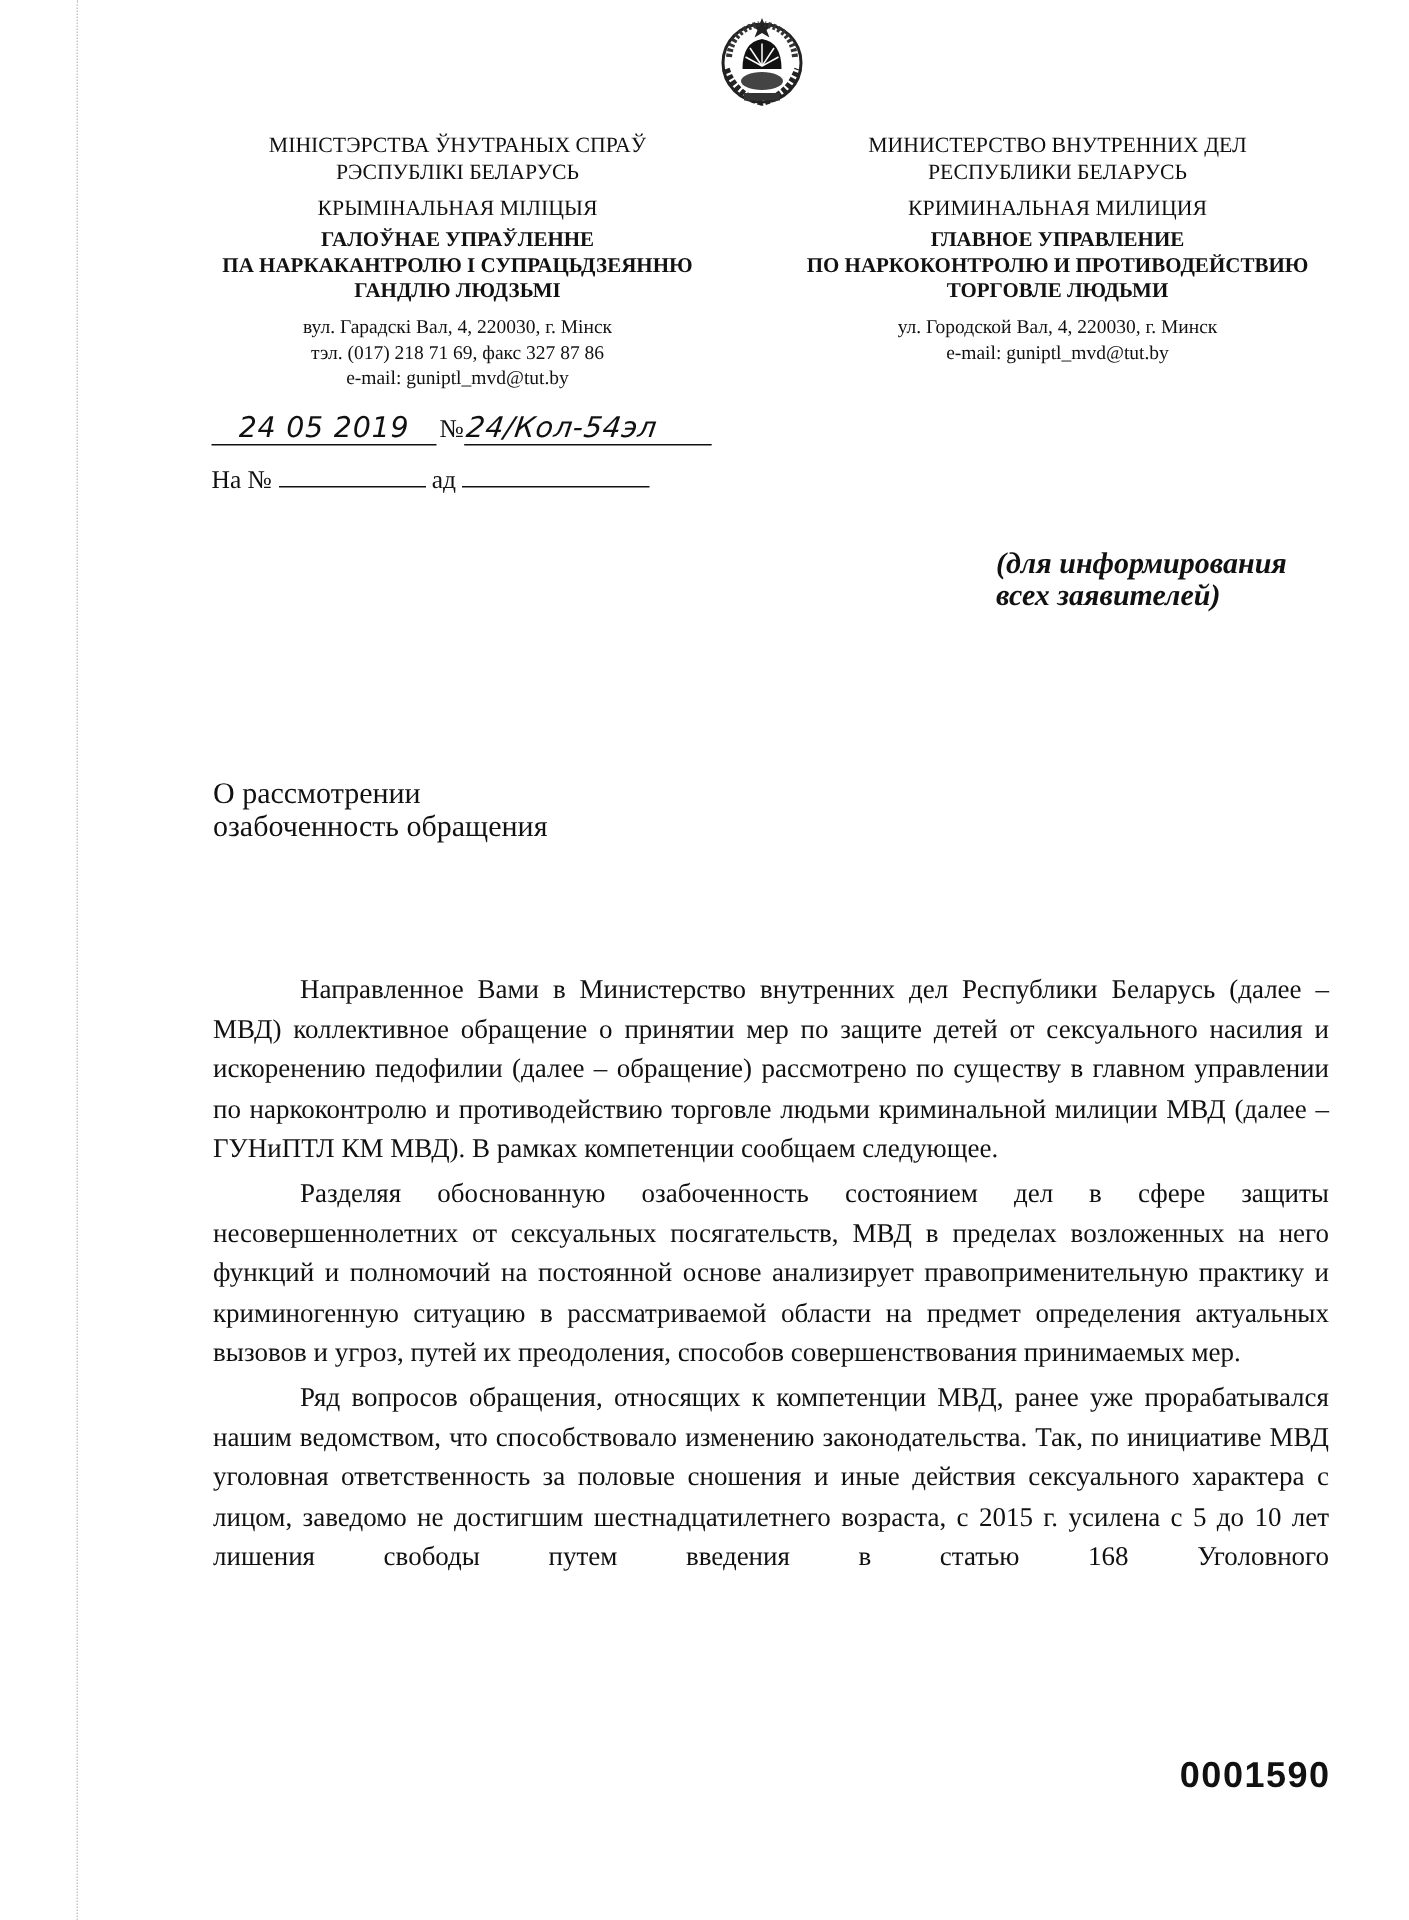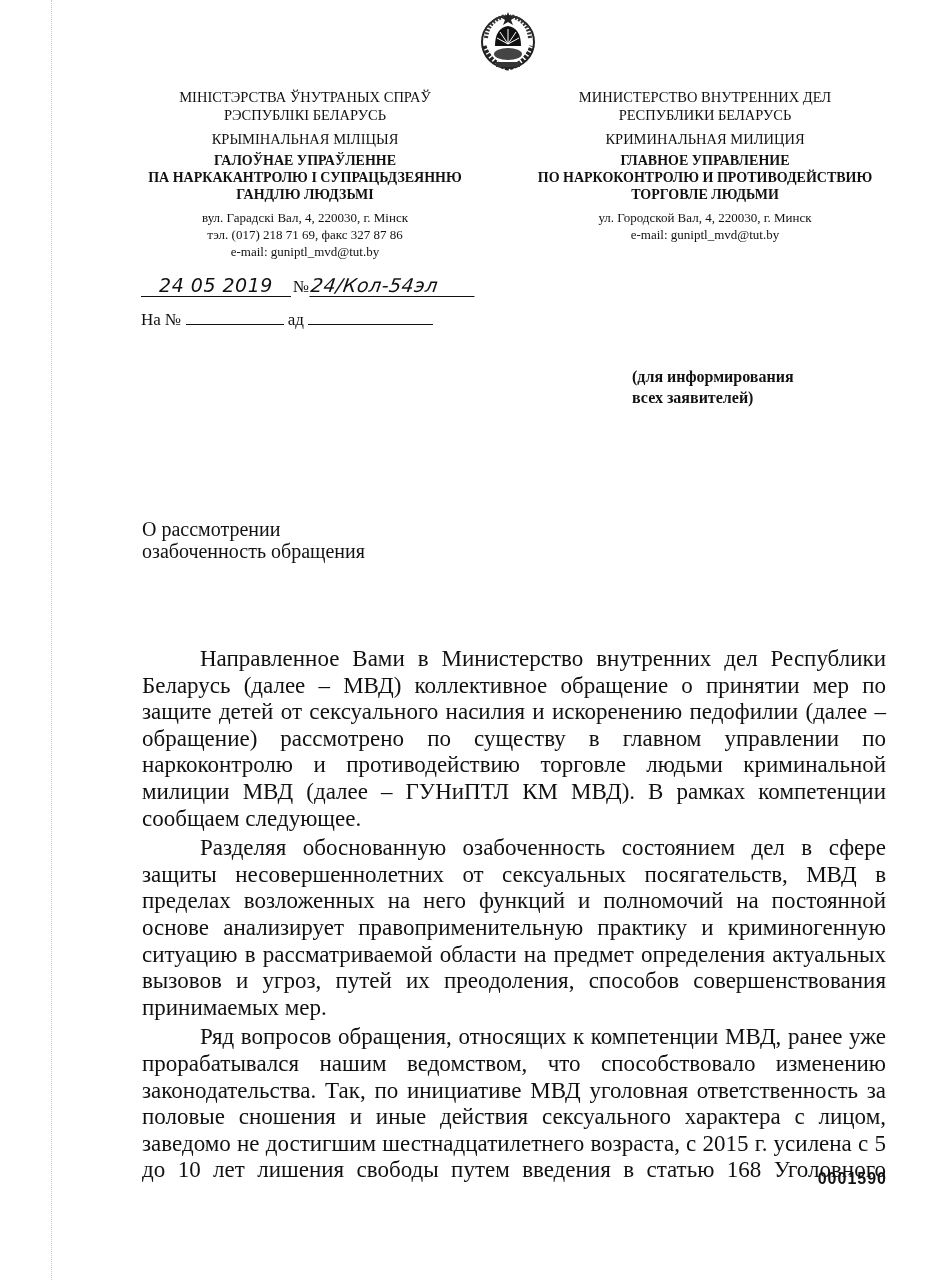--- a/index.html
+++ b/index.html
@@ -20,25 +20,25 @@
   .hdr-left { left: 122px; top: 88px; width: 366px; }
   .hdr-right { left: 522px; top: 88px; width: 366px; }
   .regline { position: absolute; left: 141px; top: 274px; width: 340px; font-size: 17px; height: 26px; }
   .hw { font-family: "DejaVu Sans", sans-serif; font-style: italic; font-size: 19px; letter-spacing: 0.5px;
         display: inline-block; border-bottom: 1.3px solid #111; line-height: 22px; }
   .hw.date { width: 150px; text-align: center; }
   .hw.num { width: 165px; transform: skewX(-8deg); }
   .no-sign { font-size: 17px; margin: 0 2px; }
   .onrow { position: absolute; left: 141px; top: 310px; font-size: 17px; white-space: nowrap; }
   .blank { display: inline-block; border-bottom: 1.2px solid #111; height: 14px; vertical-align: baseline; }
-  .addressee { position: absolute; left: 632px; top: 366px; font-size: 16px; line-height: 21px; font-weight: bold; white-space: nowrap; }
+  .addressee { position: absolute; left: 664px; top: 366px; font-size: 20px; line-height: 21px; font-weight: bold; white-space: nowrap; font-style: italic; }
   .subject { position: absolute; left: 142px; top: 518px; font-size: 20px; line-height: 22px; white-space: nowrap; }
-  .body-text { position: absolute; left: 142px; top: 646px; width: 744px; font-size: 23px; line-height: 26.6px; text-align: justify; }
+  .body-text { position: absolute; left: 142px; top: 646px; width: 744px; font-size: 18px; line-height: 26.6px; text-align: justify; }
   .body-text p { margin: 0 0 3px 0; text-indent: 58px; text-align: justify; text-align-last: left; }
-  .pagecode { position: absolute; right: 52px; top: 1170px; font-family: "Liberation Sans", sans-serif; font-weight: bold; font-size: 16px; letter-spacing: 1px; }
+  .pagecode { position: absolute; right: 52px; top: 1170px; font-family: "Liberation Sans", sans-serif; font-weight: bold; font-size: 24px; letter-spacing: 1px; }
 </style>
 </head>
 <body>
 
 <div class="margin-line"></div>
 
 <svg class="emblem" viewBox="0 0 60 72">
   <circle cx="30" cy="34" r="26" fill="none" stroke="#222" stroke-width="2"></circle>
   <polygon points="30,4 32,9 37,9 33,12 35,17 30,14 25,17 27,12 23,9 28,9" fill="#222"></polygon>
   <path d="M8,30 Q10,12 28,8" fill="none" stroke="#333" stroke-width="4" stroke-dasharray="2,1.5"></path>

